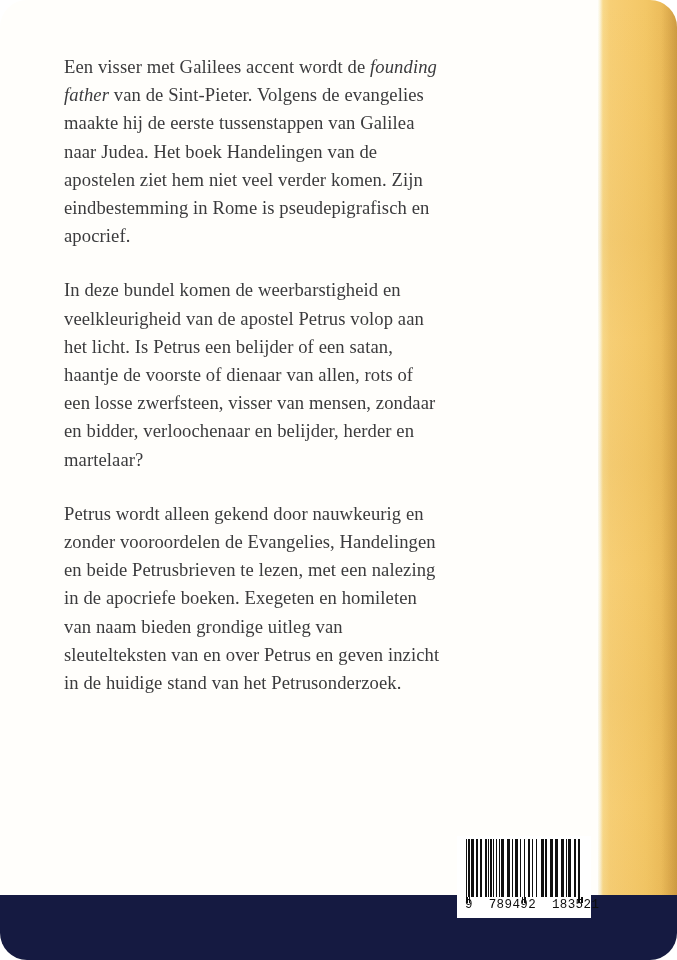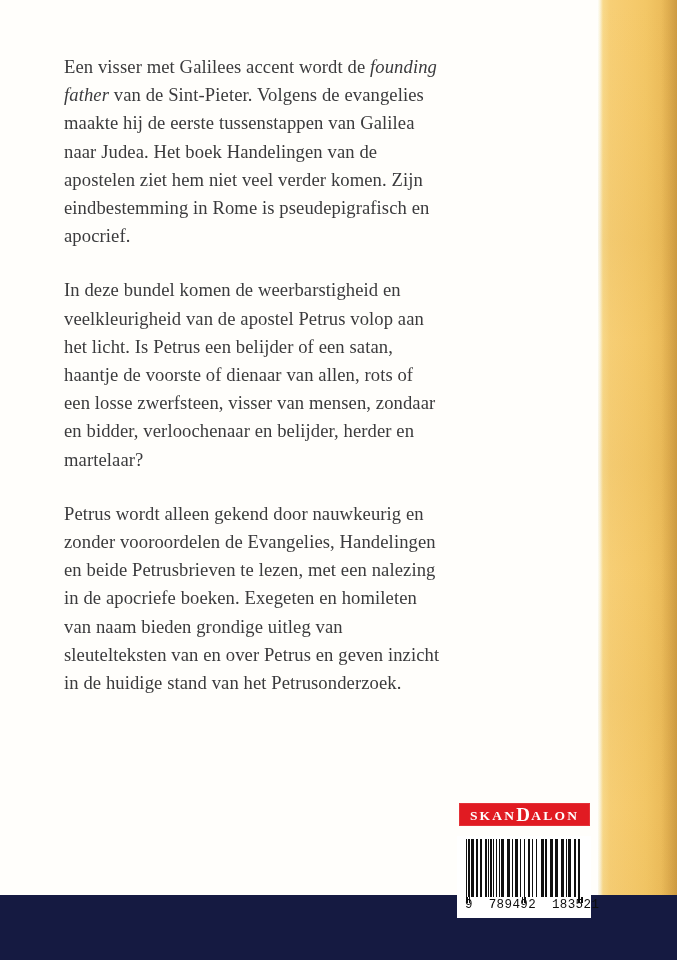--- a/index.html
+++ b/index.html
@@ -10,20 +10,21 @@
   body {
     font-family: "Liberation Serif", "DejaVu Serif", serif;
   }
 
   #cover {
     position: relative;
     width: 677px;
     height: 960px;
     background: #fffefb;
     overflow: hidden;
+    border-radius: 27px;
   }
 
   
   .spine {
     position: absolute;
     top: 0;
     left: 598px;
     width: 79px;
     height: 896px;
     background:
@@ -196,23 +197,20 @@
   <div class="copy">
 
     <p class="para"><span>Een visser met Galilees accent wordt de </span><em>founding father</em><span> van de Sint-Pieter. Volgens de evangelies maakte hij de eerste tussenstappen van Galilea naar Judea. Het boek Handelingen van de apostelen ziet hem niet veel verder komen. Zijn eindbestemming in Rome is pseudepigrafisch en apocrief.</span></p>
 
     <p class="para">In deze bundel komen de weerbarstigheid en veelkleurigheid van de apostel Petrus volop aan het licht. Is Petrus een belijder of een satan, haantje de voorste of dienaar van allen, rots of een losse zwerfsteen, visser van mensen, zondaar en bidder, verloochenaar en belijder, herder en martelaar?</p>
 
     <p class="para">Petrus wordt alleen gekend door nauwkeurig en zonder vooroordelen de Evangelies, Handelingen en beide Petrusbrieven te lezen, met een nalezing in de apocriefe boeken. Exegeten en homileten van naam bieden grondige uitleg van sleutelteksten van en over Petrus en geven inzicht in de huidige stand van het Petrusonderzoek.</p>
 
   </div>
 
-  <div class="logo">
-    <span class="logo-text"><span>SKAN</span><span class="big">D</span><span>ALON</span></span>
-  </div>
 
   <div class="barcode-box">
     <div class="bars" id="bars">
         <span style="left: 0px; width: 1.2px;"></span>
         <span style="left: 2.4px; width: 1.2px;"></span>
         <span style="left: 4.8px; width: 2.8px;"></span>
         <span style="left: 10.26px; width: 1.82px;"></span>
         <span style="left: 13.86px; width: 2.56px;"></span>
         <span style="left: 18.61px; width: 2.36px;"></span>
         <span style="left: 21.92px; width: 1.08px;"></span>

